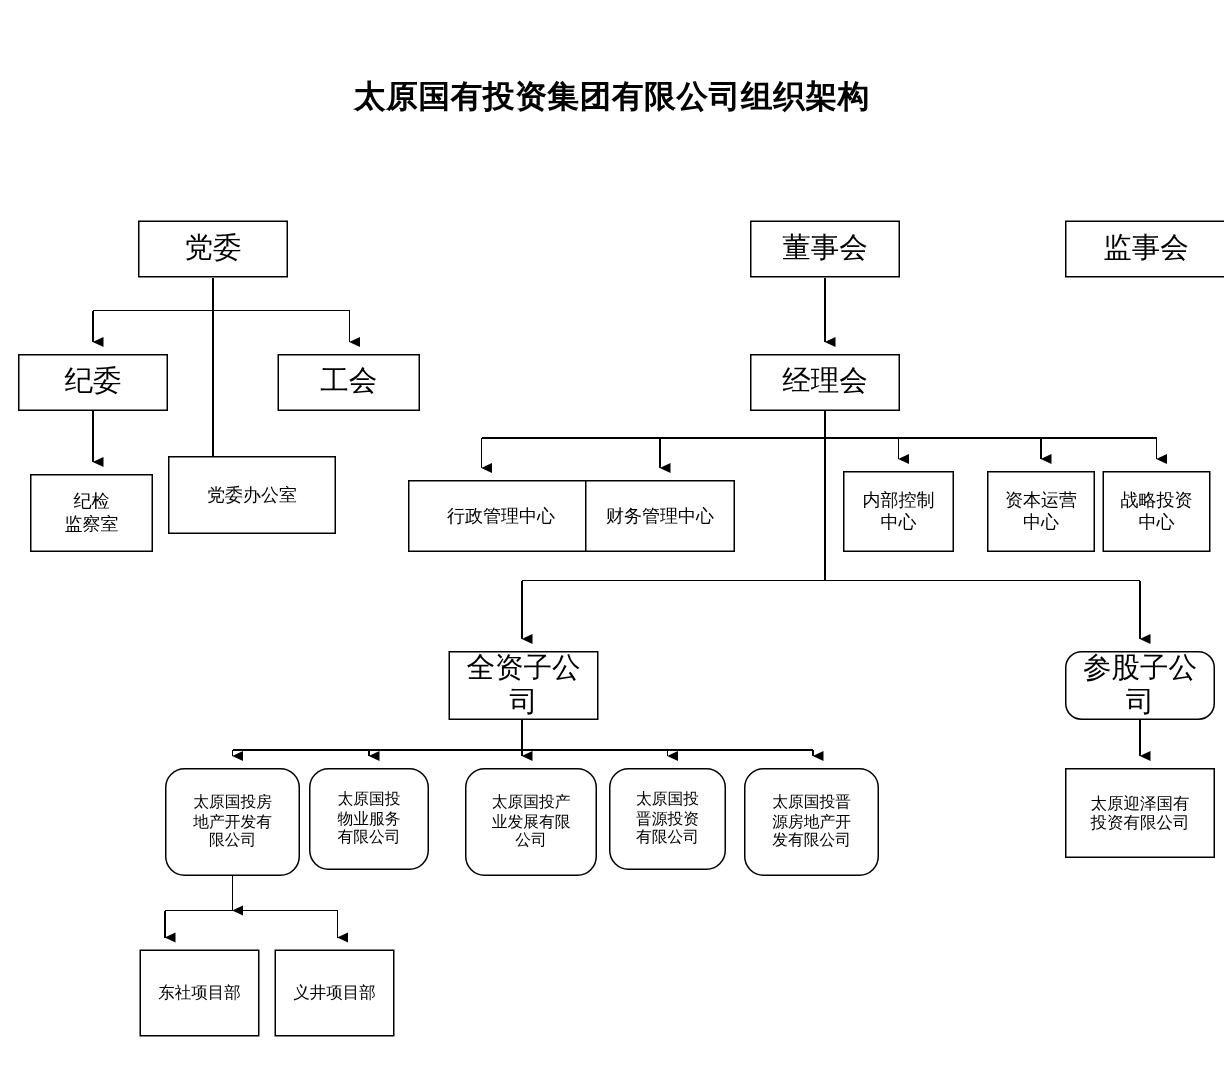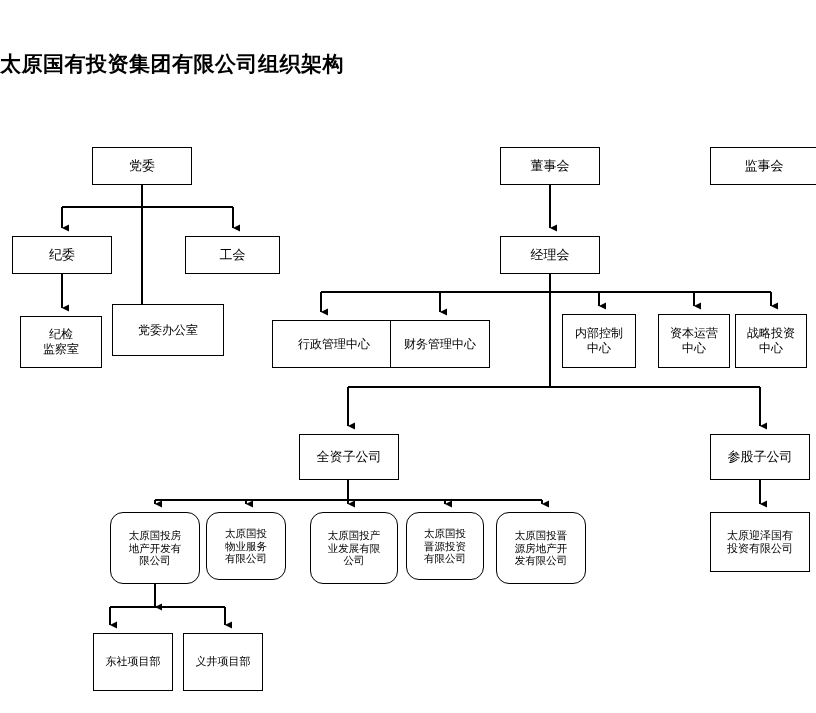--- a/index.html
+++ b/index.html
@@ -16,21 +16,21 @@
     width: 816px;
     height: 713px;
     background: #ffffff;
     overflow: hidden;
   }
   #title {
     position: absolute;
     left: 0;
     top: 50px;
     width: 816px;
-    text-align: left;
+    text-align: center;
     font-size: 21px;
     font-weight: bold;
     letter-spacing: 0.5px;
     font-family: "DejaVu Serif", "Liberation Serif", serif;
     color: #000000;
   }
   #wires {
     position: absolute;
     left: 0;
     top: 0;
@@ -52,21 +52,21 @@
     line-height: 1.22;
     overflow: hidden;
   }
   .node .lbl {
     display: block;
     width: 100%;
     white-space: pre-line;
     padding: 0 2px;
     box-sizing: border-box;
   }
-  .s13 { font-size: 13px; }
+  .s13 { font-size: 19px; }
   .s12 { font-size: 12px; }
   .s11 { font-size: 11px; }
   .s10 { font-size: 10.5px; border-radius: 13px; }
 </style>
 </head>
 <body>
 
 <div id="chart">
 
   <div id="title">太原国有投资集团有限公司组织架构</div>
@@ -162,21 +162,21 @@
 中心</span>
   </div>
   <div class="node s12" style="left:735px;top:314px;width:72px;height:54px;">
     <span class="lbl">战略投资
 中心</span>
   </div>
 
   <div class="node s13" style="left:299px;top:434px;width:100px;height:46px;justify-content:flex-end;">
     <span class="lbl">全资子公司</span>
   </div>
-  <div class="node s13" style="left:710px;top:434px;width:100px;height:46px;">
+  <div class="node s13" style="left:710px;top:434px;width:100px;height:46px;border-radius:11px;">
     <span class="lbl">参股子公司</span>
   </div>
 
   <div class="node s10" style="left:110px;top:512px;width:90px;height:72px;">
     <span class="lbl">太原国投房
 地产开发有
 限公司</span>
   </div>
   <div class="node s10" style="left:206px;top:512px;width:80px;height:68px;">
     <span class="lbl">太原国投

